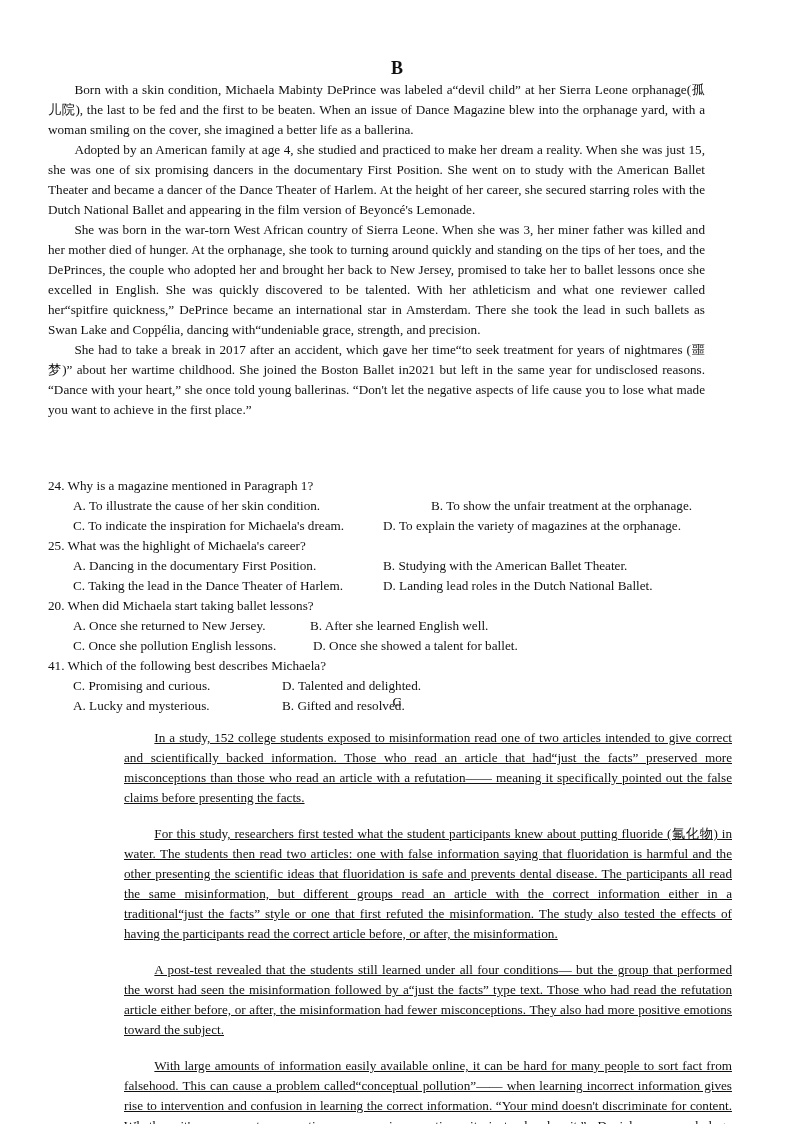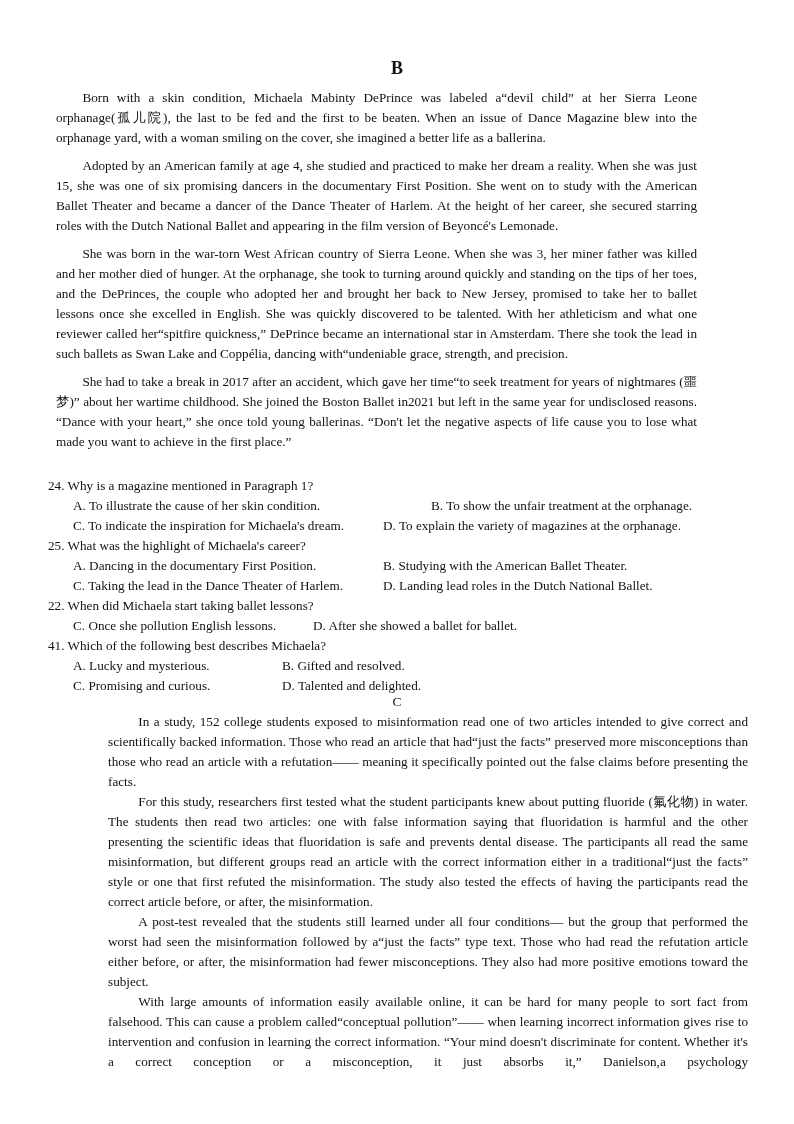--- a/index.html
+++ b/index.html
@@ -26,21 +26,21 @@
       font-size: 18px;
       line-height: 20px;
     }
     .block-b {
       position: absolute;
       top: 80px;
       left: 48px;
       width: 657px;
     }
     .block-b p {
-      margin: 8px;
+      margin: 0;
       text-indent: 2em;
       text-align: justify;
       line-height: 20px;
     }
     .questions {
       position: absolute;
       top: 442px;
       left: 48px;
       width: 700px;
       margin-top: 34px;
@@ -70,24 +70,25 @@
       font-size: 13.5px;
       line-height: 20px;
     }
     .block-c {
       position: absolute;
       top: 712px;
       left: 108px;
       width: 640px;
     }
     .block-c p {
-      margin: 0;
+      margin: 16px;
       text-indent: 2.3em;
       text-align: justify;
       line-height: 20px;
+      text-decoration: underline;
     }
     .block-c p.last-line-justify {
       text-align-last: justify;
     }
   </style>
 </head>
 <body>
 
 <div class="section-title-b">B</div>
 
@@ -118,36 +119,40 @@
       <span class="opt" style="left:335px">B. Studying with the American Ballet Theater.</span>
       <span class="opt" style="left:25px">A. Dancing in the documentary First Position.</span>
     </div>
     <div class="opt-row">
       <span class="opt" style="left:25px">C. Taking the lead in the Dance Theater of Harlem.</span>
       <span class="opt" style="left:335px">D. Landing lead roles in the Dutch National Ballet.</span>
     </div>
   </div>
 
   <div class="q">
-    <div class="q-stem">22. When did Michaela start taking ballet lessons?</div>
+    <div class="q-stem">20. When did Michaela start taking ballet lessons?</div>
+    <div class="opt-row">
+      <span class="opt" style="left:25px">A. Once she returned to New Jersey.</span>
+      <span class="opt" style="left:262px">B. After she learned English well.</span>
+    </div>
     <div class="opt-row">
       <span class="opt" style="left:25px">C. Once she pollution English lessons.</span>
-      <span class="opt" style="left:265px">D. After she showed a ballet for ballet.</span>
+      <span class="opt" style="left:265px">D. Once she showed a talent for ballet.</span>
     </div>
   </div>
 
   <div class="q">
     <div class="q-stem">41. Which of the following best describes Michaela?</div>
     <div class="opt-row">
+      <span class="opt" style="left:25px">C. Promising and curious.</span>
+      <span class="opt" style="left:234px">D. Talented and delighted.</span>
+    </div>
+    <div class="opt-row">
       <span class="opt" style="left:25px">A. Lucky and mysterious.</span>
       <span class="opt" style="left:234px">B. Gifted and resolved.</span>
-    </div>
-    <div class="opt-row">
-      <span class="opt" style="left:25px">C. Promising and curious.</span>
-      <span class="opt" style="left:234px">D. Talented and delighted.</span>
     </div>
   </div>
 </div>
 
 <div class="section-title-c">C</div>
 
 <div class="block-c">
   <p>In a study, 152 college students exposed to misinformation read one of two articles intended to give correct and scientifically backed information. Those who read an article that had“just the facts” preserved more misconceptions than those who read an article with a refutation—— meaning it specifically pointed out the false claims before presenting the facts.</p>
   <p>For this study, researchers first tested what the student participants knew about putting fluoride (氟化物) in water. The students then read two articles: one with false information saying that fluoridation is harmful and the other presenting the scientific ideas that fluoridation is safe and prevents dental disease. The participants all read the same misinformation, but different groups read an article with the correct information either in a traditional“just the facts” style or one that first refuted the misinformation. The study also tested the effects of having the participants read the correct article before, or after, the misinformation.</p>
   <p>A post-test revealed that the students still learned under all four conditions— but the group that performed the worst had seen the misinformation followed by a“just the facts” type text. Those who had read the refutation article either before, or after, the misinformation had fewer misconceptions. They also had more positive emotions toward the subject.</p>

